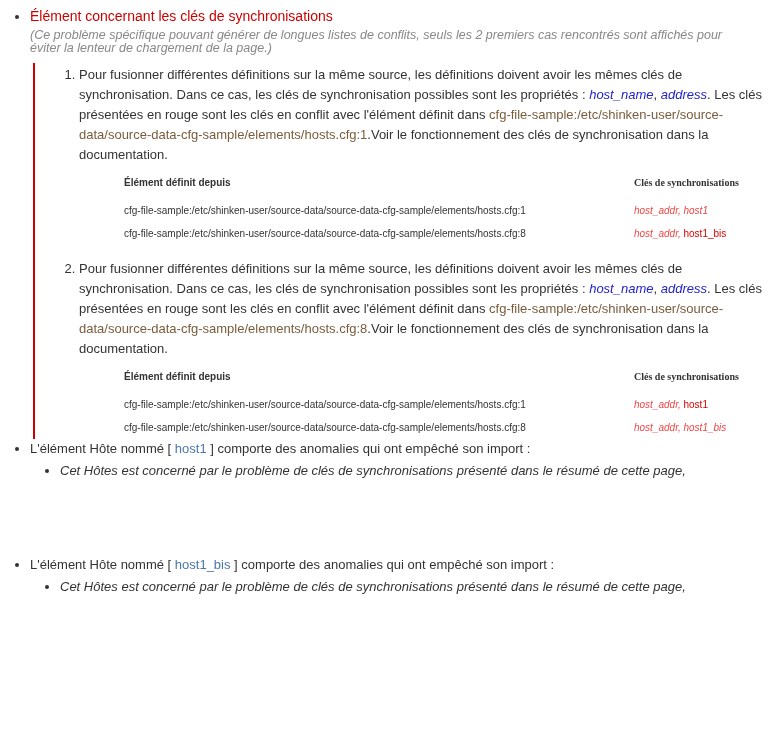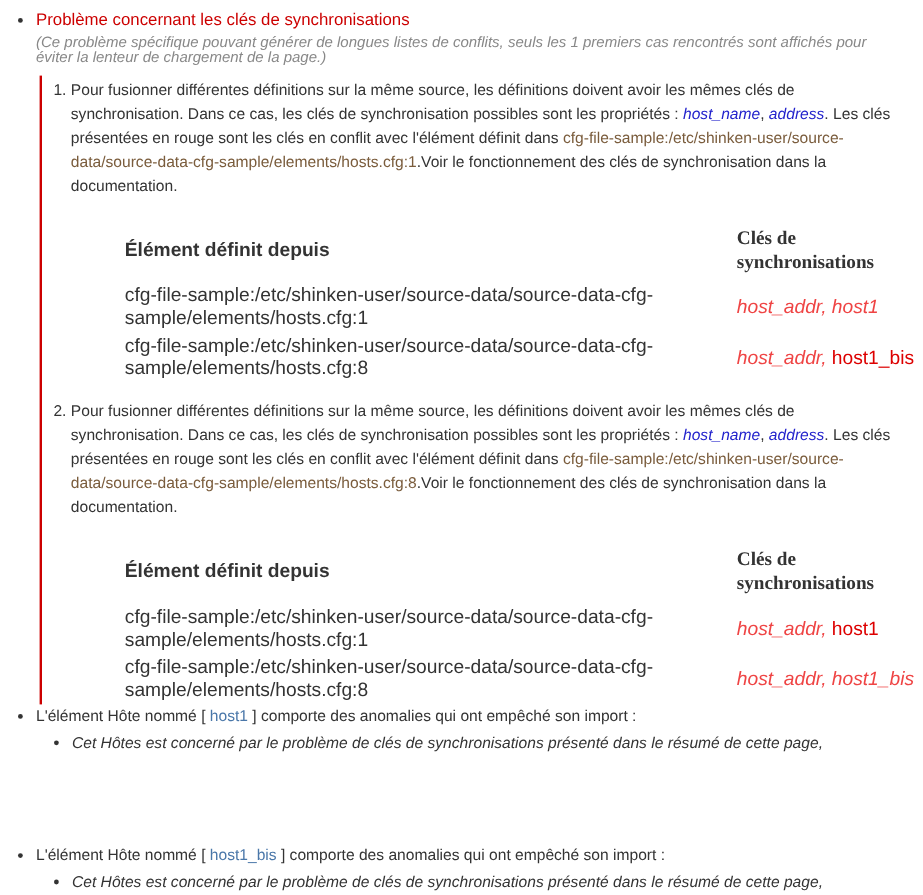--- a/index.html
+++ b/index.html
@@ -19,35 +19,35 @@
   .problem-note {
     color: #888888; font-style: italic;
     font-size: 12.5px; line-height: 13px;
     max-width: 712px; margin-top: 4px;
   }
 
   blockquote.conflict-block {
     margin: 8px 0 0 3px; padding: 0;
     border-left: 2px solid #cc0000;
   }
-  ol.case-list { margin: 0; padding: 2px 0 0 24px; }
+  ol.case-list { margin: 0; padding: 2px 0 0 44px; }
   ol.case-list > li { margin: 0 0 14px 0; line-height: 20px; }
   ol.case-list > li:last-child { margin-bottom: 0; }
   .case-text { margin: 0; max-width: 695px; line-height: 20px; }
 
   a { text-decoration: none; cursor: pointer; }
   .prop-link { color: #2222cc; font-style: italic; }
   .file-link { color: #7a5c3c; }
   .host-link { color: #4a77a9; }
 
   table.sync-table {
     border-collapse: separate; border-spacing: 0;
     table-layout: fixed; width: 640px;
-    margin: 20px 0 0 33px;
-    font-size: 16px; color: #333333;
+    margin: 4px 0 0 33px;
+    font-size: 10px; color: #333333;
   }
   th.col-element {
     width: 520px; text-align: left; font-weight: bold;
     padding: 4px 30px 6px 12px; line-height: 20px; vertical-align: middle;
   }
   th.col-keys {
     width: 120px; text-align: left; font-weight: bold;
     padding: 4px 0 6px 2px; line-height: 20px; vertical-align: middle; font-family: Liberation Serif, serif;
   }
   td.path-cell { padding: 2px 40px 2px 12px; line-height: 19px; vertical-align: middle; }
@@ -62,22 +62,22 @@
   ul.host-detail { margin: 2px 0 0 0; padding: 0 0 0 30px; list-style: disc; font-style: italic; }
   ul.host-detail > li { line-height: 20px; }
 </style>
 </head>
 <body>
 
 <div class="page">
 
   <ul class="top-list">
     <li>
-      <div class="problem-title">Problème concernant les clés de synchronisations</div>
-      <div class="problem-note">(Ce problème spécifique pouvant générer de longues listes de conflits, seuls les 1 premiers cas rencontrés sont affichés pour éviter la lenteur de chargement de la page.)</div>
+      <div class="problem-title">Élément concernant les clés de synchronisations</div>
+      <div class="problem-note">(Ce problème spécifique pouvant générer de longues listes de conflits, seuls les 2 premiers cas rencontrés sont affichés pour éviter la lenteur de chargement de la page.)</div>
 
       <blockquote class="conflict-block">
         <ol class="case-list">
 
           <li>
             <p class="case-text"><span>Pour fusionner différentes définitions sur la même source, les définitions doivent avoir les mêmes clés de synchronisation. Dans ce cas, les clés de synchronisation possibles sont les propriétés : </span><a class="prop-link">host_name</a><span>, </span><a class="prop-link">address</a><span>. Les clés présentées en rouge sont les clés en conflit avec l'élément définit dans </span><a class="file-link">cfg-file-sample:/etc/shinken-user/source-data/source-data-cfg-sample/elements/hosts.cfg:1</a><span>.Voir le fonctionnement des clés de synchronisation dans la documentation.</span></p>
 
             <table class="sync-table">
               <thead>
                 <tr>

